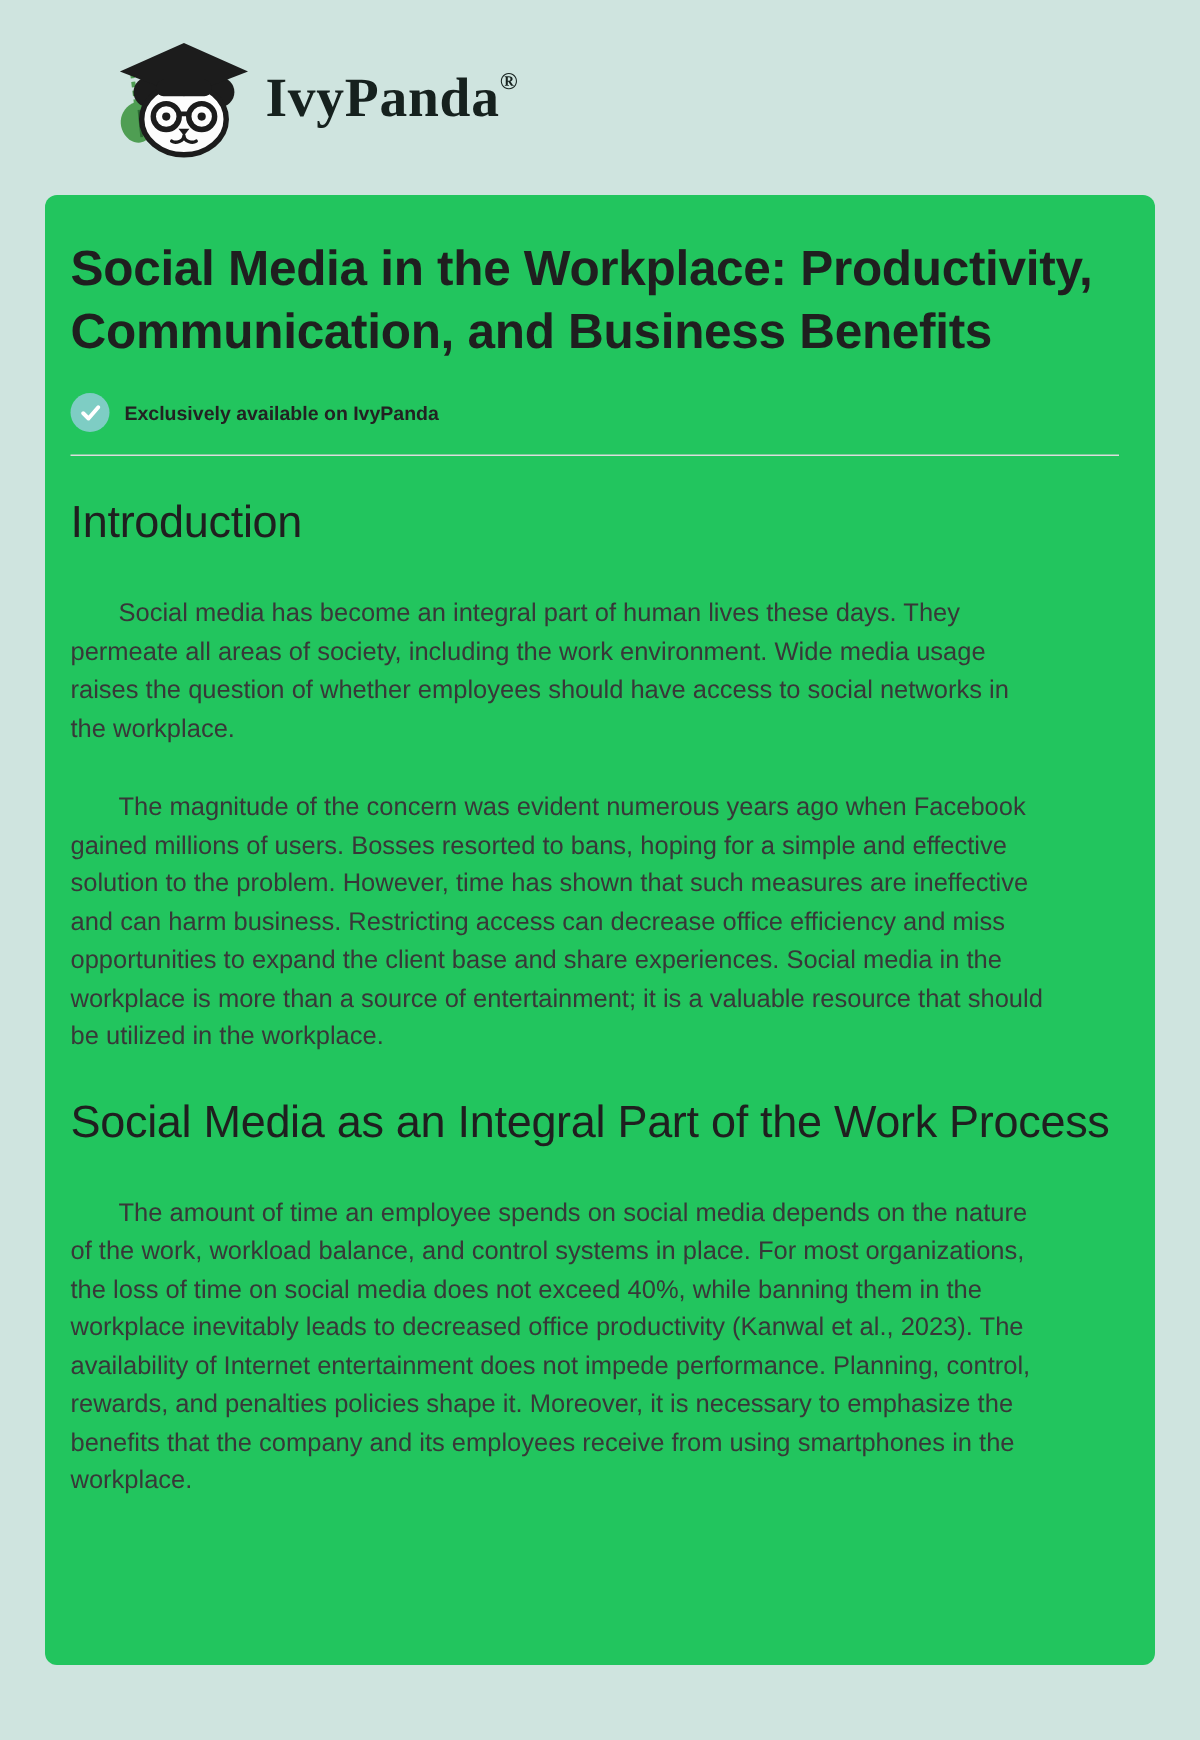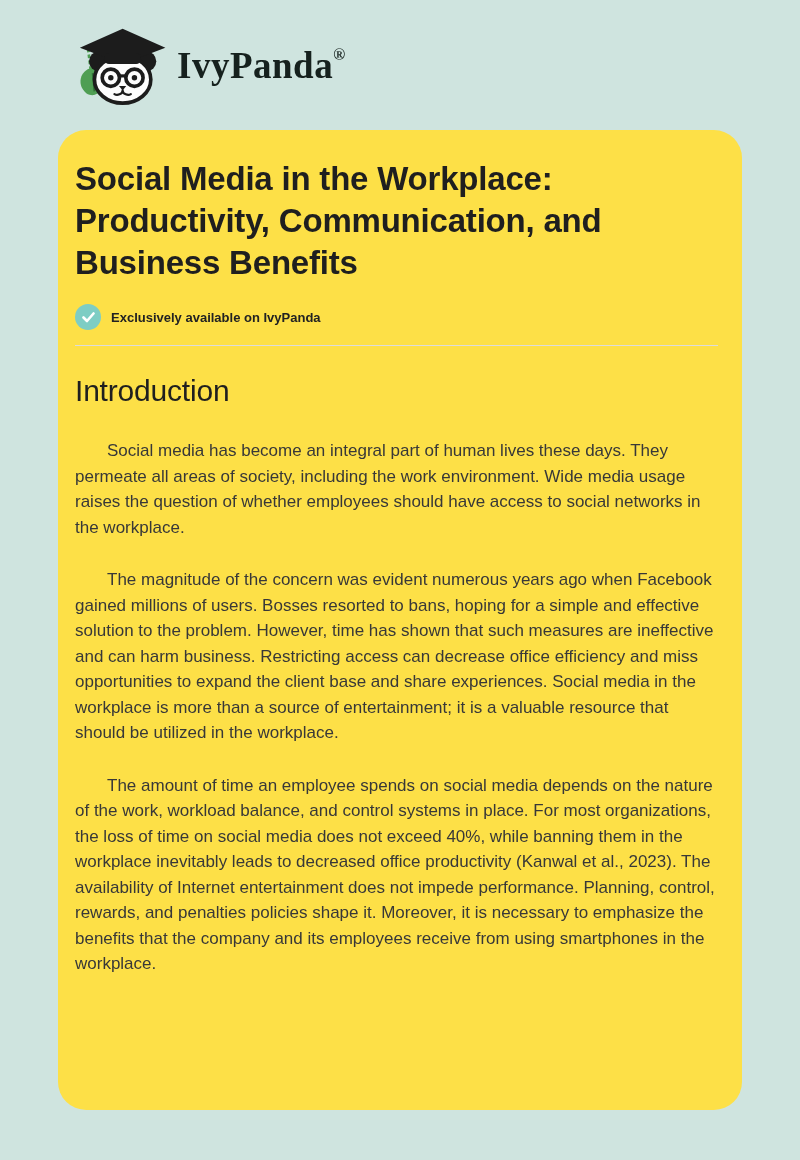--- a/index.html
+++ b/index.html
@@ -45,25 +45,25 @@
     font-weight: 700;
     font-size: 16px;
     color: #16211e;
     vertical-align: top;
     position: relative;
     top: 2px;
   }
 
   
   .card {
-    width: 684px;
+    width: 740px;
     min-height: 980px;
     margin: 0 auto;
-    background: #fde047;
-    border-radius: 28px;
+    background: #22c55e;
+    border-radius: 8px;
     padding: 28px 24px 40px 17px;
   }
   .essay-title {
     font-size: 33px;
     line-height: 42px;
     font-weight: 700;
     color: #1f1f1f;
     letter-spacing: -0.2px;
   }
 
@@ -161,15 +161,16 @@
 
   <hr class="divider">
 
   <section>
     <h2 class="section-heading">Introduction</h2>
     <p class="essay-paragraph">Social media has become an integral part of human lives these days. They permeate all areas of society, including the work environment. Wide media usage raises the question of whether employees should have access to social networks in the workplace.</p>
     <p class="essay-paragraph">The magnitude of the concern was evident numerous years ago when Facebook gained millions of users. Bosses resorted to bans, hoping for a simple and effective solution to the problem. However, time has shown that such measures are ineffective and can harm business. Restricting access can decrease office efficiency and miss opportunities to expand the client base and share experiences. Social media in the workplace is more than a source of entertainment; it is a valuable resource that should be utilized in the workplace.</p>
   </section>
 
   <section>
+    <h2 class="section-heading">Social Media as an Integral Part of the Work Process</h2>
     <p class="essay-paragraph">The amount of time an employee spends on social media depends on the nature of the work, workload balance, and control systems in place. For most organizations, the loss of time on social media does not exceed 40%, while banning them in the workplace inevitably leads to decreased office productivity (Kanwal et al., 2023). The availability of Internet entertainment does not impede performance. Planning, control, rewards, and penalties policies shape it. Moreover, it is necessary to emphasize the benefits that the company and its employees receive from using smartphones in the workplace.</p>
   </section>
 </main>
 
 </body></html>

